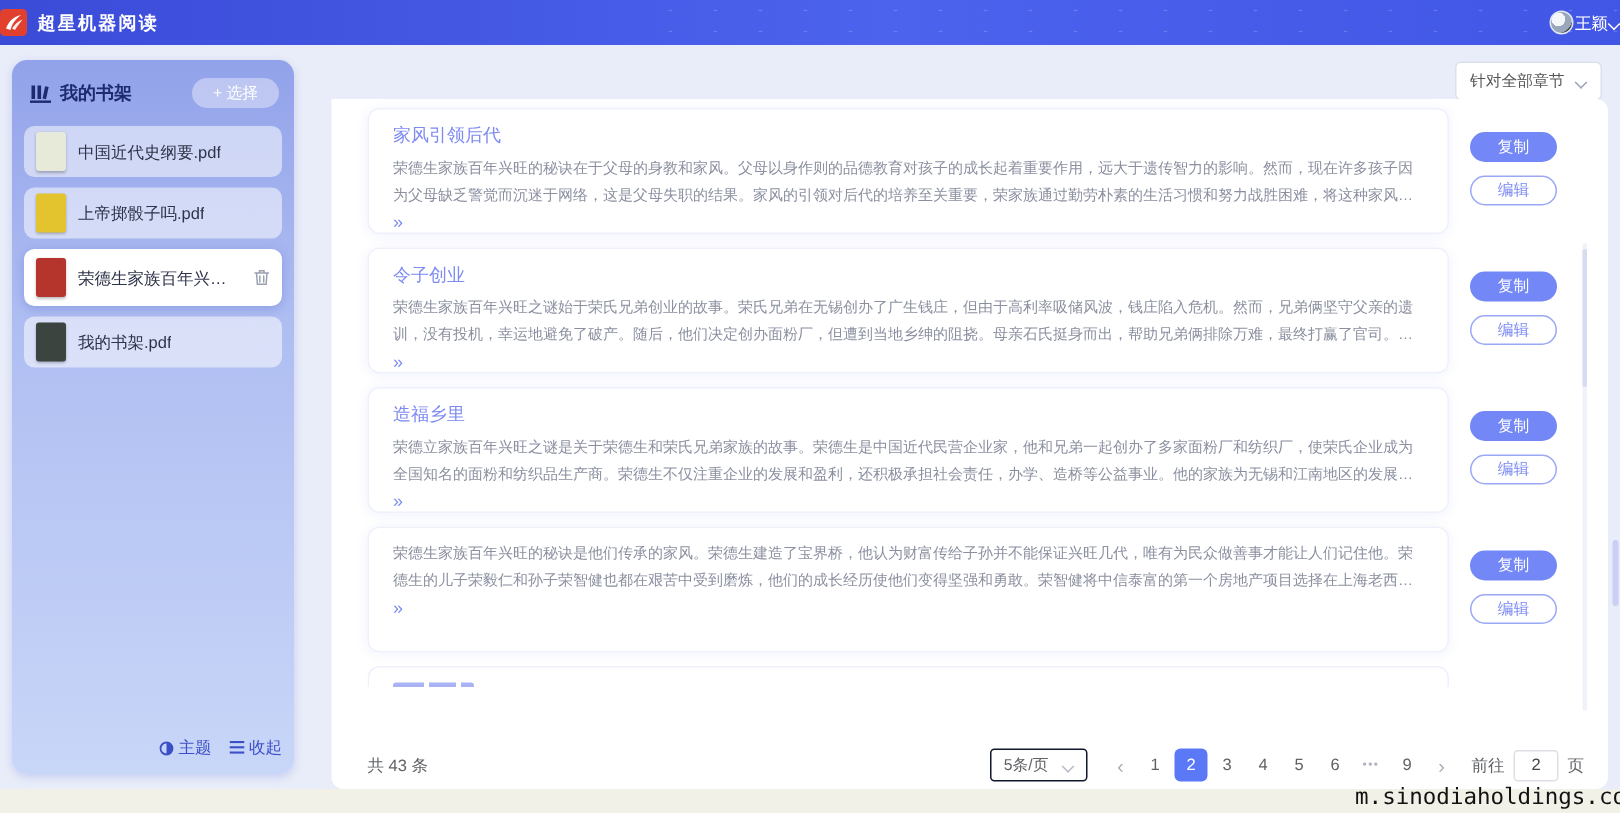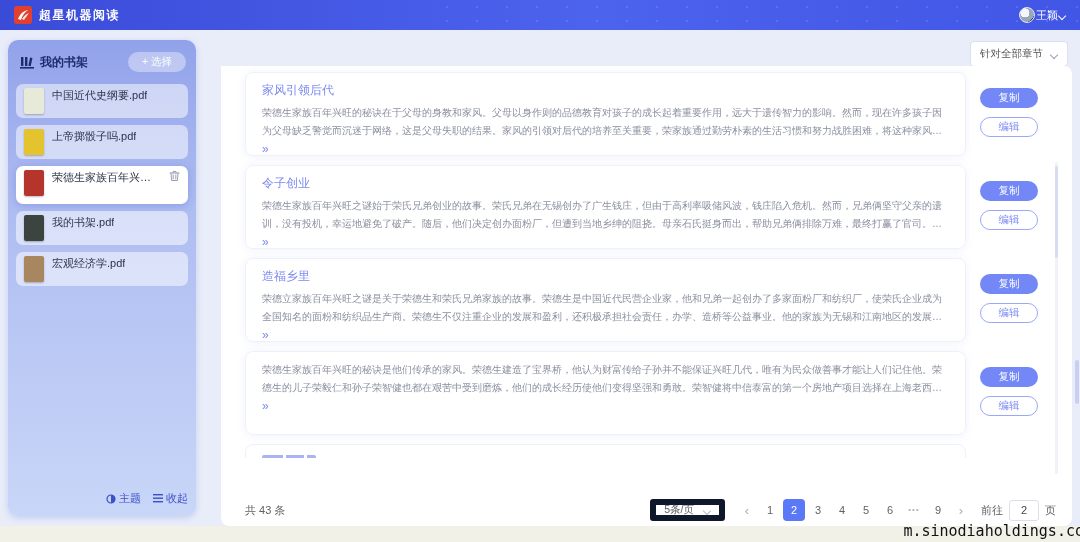--- a/index.html
+++ b/index.html
@@ -1,21 +1,21 @@
 <!DOCTYPE html>
 <html><head>
 <meta charset="utf-8">
 <style>
   * { margin:0; padding:0; box-sizing:border-box; }
   html,body { width:1080px; height:542px; overflow:hidden; }
   body { font-family:"Liberation Sans", sans-serif; background:#f1f1e8; position:relative; }
 
   
   .topbar { height:30px; background:linear-gradient(90deg,#3a4bd8 0%,#4c63ee 55%,#4156e5 100%);
-    display:flex; align-items:center; padding:0 14px; position:relative; z-index:3;font-family:Liberation Mono, monospace; }
+    display:flex; align-items:center; padding:0 0; position:relative; z-index:3;font-family:Liberation Mono, monospace; }
   .topbar::after { content:""; position:absolute; left:40%; right:0; top:0; bottom:0;
     background-image:radial-gradient(rgba(255,255,255,.35) 1px, transparent 1.6px);
     background-size:30px 14px; opacity:.5; pointer-events:none; }
   .brand { display:flex; align-items:center; gap:7px; }
   .logo { width:18px; height:18px; background:#e2402f; border-radius:3px; display:flex; align-items:center; justify-content:center; }
   .app-title { color:#fff; font-size:12px; letter-spacing:1.5px; font-weight:bold; }
   .user { margin-left:auto; display:flex; align-items:center; gap:1px; color:#fff; font-size:11px; z-index:4; cursor:pointer; }
   .avatar { width:16px; height:16px; border-radius:50%;
     background:radial-gradient(circle at 35% 35%, #f4f6fa 0 35%, #9aa7bb 36% 70%, #3c4657 71%); border:1px solid #dfe6f5; }
   .chev { width:7px; height:7px; display:inline-block; position:relative; }
@@ -27,21 +27,21 @@
     display:flex; gap:25px; padding:10px 8px 0 8px; }
 
   
   .sidebar { width:188px; height:476px; border-radius:10px;
     background:linear-gradient(180deg,#92a2ea 0%,#aebdf1 35%,#c8d6f8 100%);
     padding:12px 8px 10px; display:flex; flex-direction:column; box-shadow:0 2px 6px rgba(90,110,220,.25); }
   .shelf-header { display:flex; align-items:center; gap:6px; margin:0 2px 12px 4px; }
   .shelf-title { font-size:12px; font-weight:bold; color:#1d2b6e; }
   .select-btn { margin-left:auto; height:20px; padding:0 14px; border:none; border-radius:10px;
     background:rgba(255,255,255,.38); color:#fff; font-size:10.5px; cursor:pointer; font-family:inherit; }
-  .book-item { display:flex; gap:8px; background:rgba(255,255,255,.52);
+  .book-item { display:flex; align-items:center; gap:8px; background:rgba(255,255,255,.52);
     border-radius:7px; padding:4px 8px; margin-bottom:7px; min-height:32px; cursor:pointer; position:relative; }
   .book-item.selected { background:#fff; box-shadow:0 2px 8px rgba(60,80,200,.28); min-height:38px; }
   .thumb { width:20px; height:26px; border-radius:2px; flex:none; box-shadow:0 1px 2px rgba(0,0,0,.25); }
   .book-name { font-size:11px; color:#2d3348; white-space:nowrap; overflow:hidden; text-overflow:ellipsis; }
   .trash { margin-left:auto; flex:none; cursor:pointer; }
   .shelf-footer { margin-top:auto; align-self:flex-end; display:flex; gap:12px; font-size:11px; color:#3d4fc6; }
   .shelf-footer span { display:flex; align-items:center; gap:3px; cursor:pointer; }
 
   
   .main { flex:1; display:flex; flex-direction:column; min-width:0; position:relative; }
@@ -75,21 +75,21 @@
   .card-row.partial .card { box-shadow:none; }
   .sliver { width:54px; height:8px; margin-top:1px; border-radius:2px;
     background:linear-gradient(90deg,#8d99f0 0 38%, transparent 38% 45%, #8d99f0 45% 78%, transparent 78% 84%, #8d99f0 84%); opacity:.75; }
 
   .vtrack { position:absolute; right:14px; top:96px; bottom:52px; width:3px; background:#f0f2fa; border-radius:2px; }
   .vthumb { position:absolute; right:14px; top:100px; height:92px; width:3px; background:#d7dcf0; border-radius:2px; }
   .pagescroll { position:absolute; right:1px; top:360px; height:44px; width:4px; background:#c9d0f3; border-radius:2px; z-index:4; }
 
   .pagefoot { height:32px; display:flex; align-items:center; padding:0 16px 0 24px; font-size:11px; color:#606266; }
   .pager { margin-left:auto; display:flex; align-items:center; gap:2px; }
-  .size-select { border:6px solid #0f172a; border-radius:3px; height:22px; display:flex; align-items:center;
+  .size-select { border:1px solid #0f172a; border-radius:3px; height:22px; display:flex; align-items:center;
     gap:10px; padding:0 8px; margin-right:10px; color:#606266; font-size:10.5px; cursor:pointer; }
   .size-select .chev { color:#b6bac6; }
   .arrow { width:20px; text-align:center; color:#a9adba; font-size:13px; cursor:pointer; }
   .pnum { min-width:22px; height:22px; line-height:22px; text-align:center; font-size:11px; color:#606266; cursor:pointer; border-radius:4px; }
   .pnum.active { background:#5b79f7; color:#fff; }
   .pnum.dots { color:#b0b3bf; letter-spacing:1px; font-size:8px; cursor:default; }
   .goto { display:flex; align-items:center; gap:6px; margin-left:8px; }
   .goto input { width:30px; height:21px; border:1px solid #dcdfe6; border-radius:3px; text-align:center;
     font-size:11px; color:#444; font-family:inherit; }
 
@@ -143,24 +143,20 @@
           <div class="book-item selected">
             <span class="thumb" style="background:#b5342c"></span>
             <span class="book-name">荣德生家族百年兴旺之谜.p...</span>
             <svg class="trash" width="11" height="12" viewBox="0 0 11 12">
               <path d="M1 3h9M4 3V1.5h3V3M2 3l.6 7.5h5.8L9 3M4.2 5v4M6.8 5v4" stroke="#9aa0b0" stroke-width="1" fill="none" stroke-linecap="round"></path>
             </svg>
           </div>
           <div class="book-item">
             <span class="thumb" style="background:#3c4440"></span>
             <span class="book-name">我的书架.pdf</span>
-          </div>
-          <div class="book-item">
-            <span class="thumb" style="background:#a8865f"></span>
-            <span class="book-name">宏观经济学.pdf</span>
           </div>
         </div>
       <div class="shelf-footer">
         <span>
           <svg width="10" height="10" viewBox="0 0 10 10">
             <circle cx="5" cy="5" r="4" fill="none" stroke="#3d4fc6" stroke-width="1.2"></circle>
             <path d="M5 1 A4 4 0 0 1 5 9 Z" fill="#3d4fc6"></path>
           </svg>
           <span>主题</span>
         </span>

